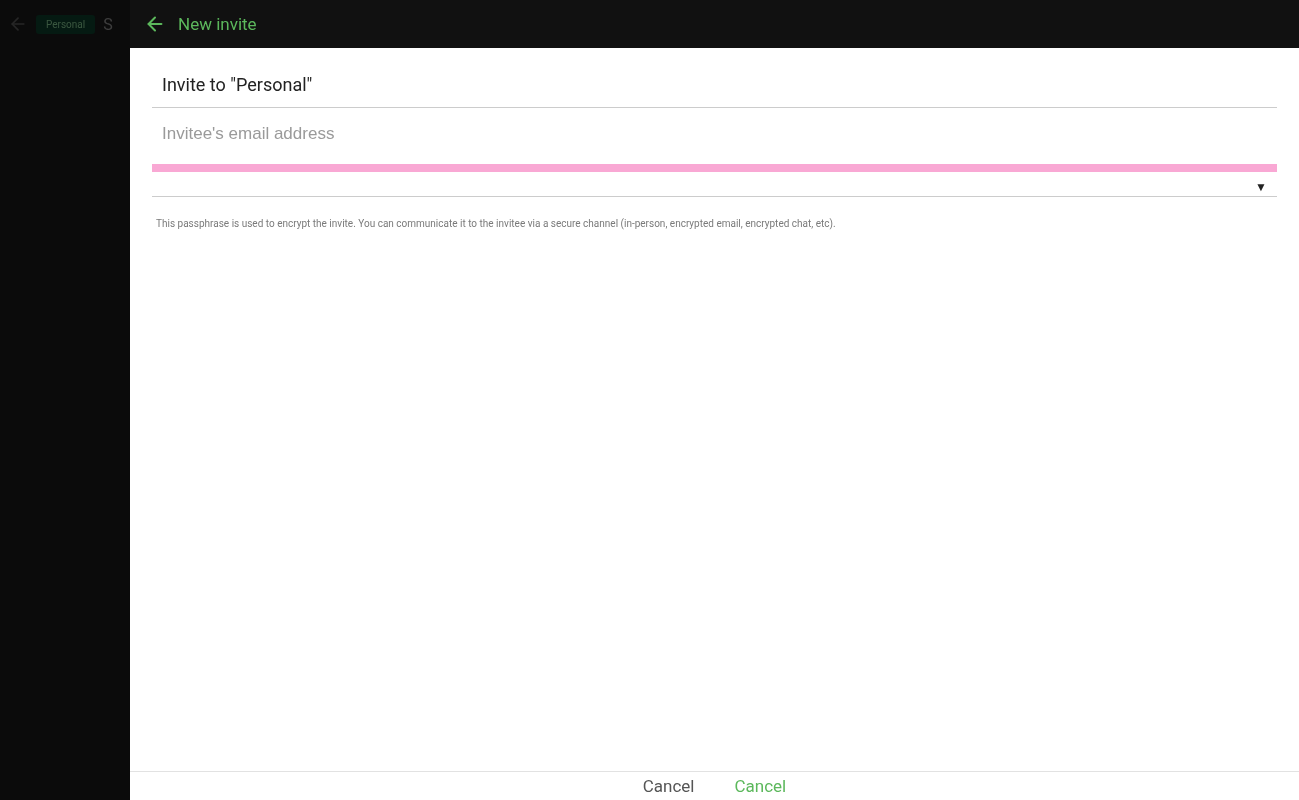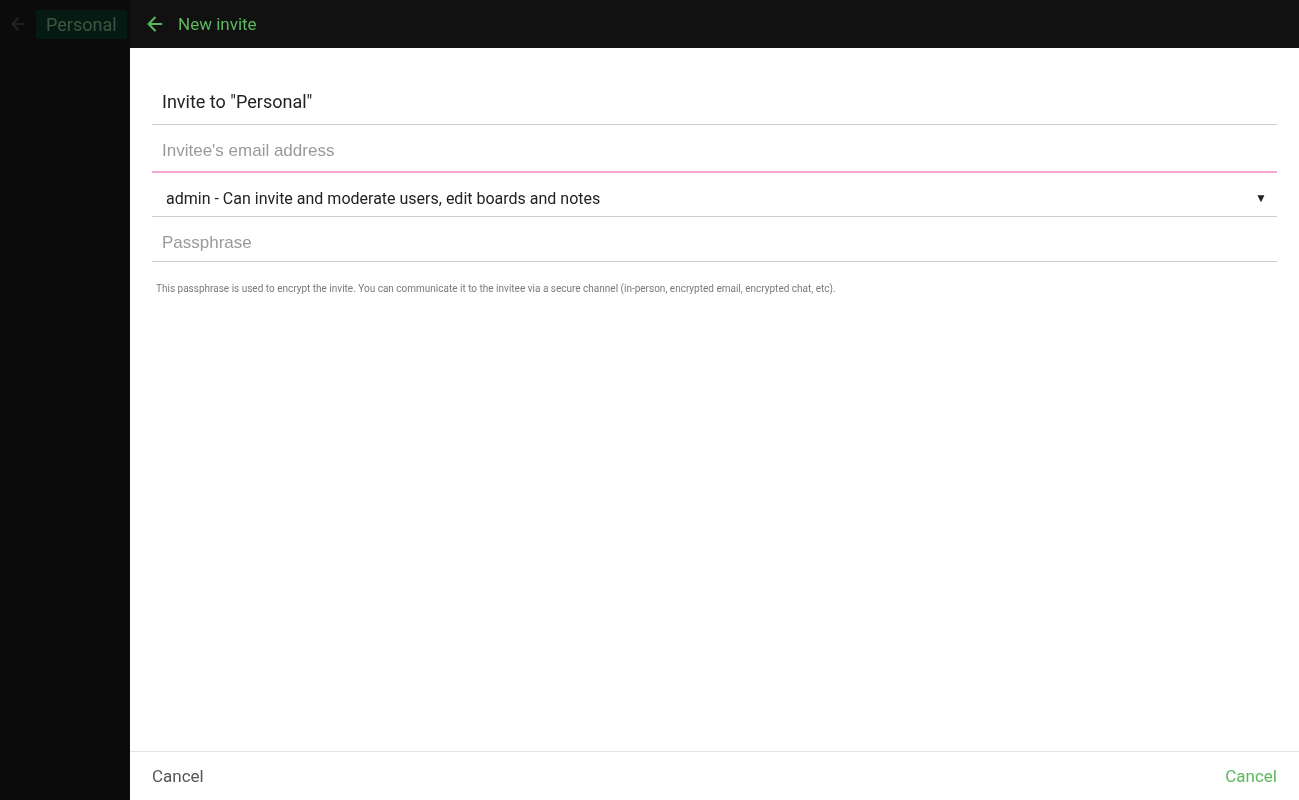--- a/index.html
+++ b/index.html
@@ -20,21 +20,21 @@
     height: 48px;
     display: flex;
     align-items: center;
     padding-left: 8px;
     gap: 8px;
   }
   .backdrop-back-icon svg { display:block; }
   .backdrop-chip {
     background: #0d3a29;
     color: #7fbf8b;
-    font-size: 18px;
+    font-size: 10px;
     padding: 4px 10px;
     border-radius: 3px;
   }
   .backdrop-letter {
     color: #888;
     font-size: 16px;
   }
   
   .dim {
     position: fixed;
@@ -45,21 +45,20 @@
   
   .panel {
     position: fixed;
     top: 0;
     left: 130px;
     right: 0;
     bottom: 0;
     display: flex;
     flex-direction: column;
     background: #fff;
-    gap: 17px;
   }
   .panel-header {
     height: 48px;
     background: #111;
     display: flex;
     align-items: center;
     gap: 12px;
     padding: 0 14px;
     flex: 0 0 auto;
   }
@@ -82,22 +81,22 @@
     margin: 0 10px 12px 10px;
     font-weight: 400;
   }
 
   .field-wrap {
     border-bottom: 1px solid #ccc;
     padding: 10px 10px 8px 10px;
     margin-bottom: 6px;
   }
   .field-wrap.focused {
-    border-bottom: 2px solid #f9a8d4;
-    padding-bottom: 10px;
+    border-bottom: 8px solid #f9a8d4;
+    padding-bottom: 20px;
   }
   .text-input {
     width: 100%;
     border: none;
     outline: none;
     font-size: 17px;
     color: #222;
     background: transparent;
   }
   .text-input::placeholder { color: #9a9a9a; }
@@ -125,24 +124,24 @@
     font-size: 10px;
     color: #7a7a7a;
     padding: 14px 4px 0 4px;
     line-height: 1.4;
   }
 
   .panel-footer {
     flex: 0 0 auto;
     border-top: 1px solid #e2e2e2;
     display: flex;
-    justify-content: space-between;
+    justify-content: center;
     align-items: center;
     gap: 40px;
-    padding: 14px 22px;
+    padding: 4px 22px;
   }
   .btn {
     background: none;
     border: none;
     font-size: 17px;
     cursor: pointer;
     font-family: inherit;
   }
   .btn-cancel { color: #555; }
   .btn-primary { color: #5cb85c; }
@@ -180,27 +179,23 @@
 
     <div class="section-heading">Invite to "Personal"</div>
 
     <div style="border-bottom:1px solid #ccc; margin-bottom:6px;"></div>
 
     <div class="field-wrap focused">
       <input type="text" class="text-input" placeholder="Invitee's email address" style="">
     </div>
 
     <div class="select-wrap">
-      <span class="select-value">admin - Can invite and moderate users, edit boards and notes</span>
       <span class="select-caret">▼</span>
     </div>
 
-    <div class="field-wrap">
-      <input type="text" class="text-input" placeholder="Passphrase" style="">
-    </div>
 
     <div class="helper-text">This passphrase is used to encrypt the invite. You can communicate it to the invitee via a secure channel (in-person, encrypted email, encrypted chat, etc).</div>
 
   </div>
 
   <div class="panel-footer">
     <button class="btn btn-cancel">Cancel</button>
     <button class="btn btn-primary">Cancel</button>
   </div>
 

